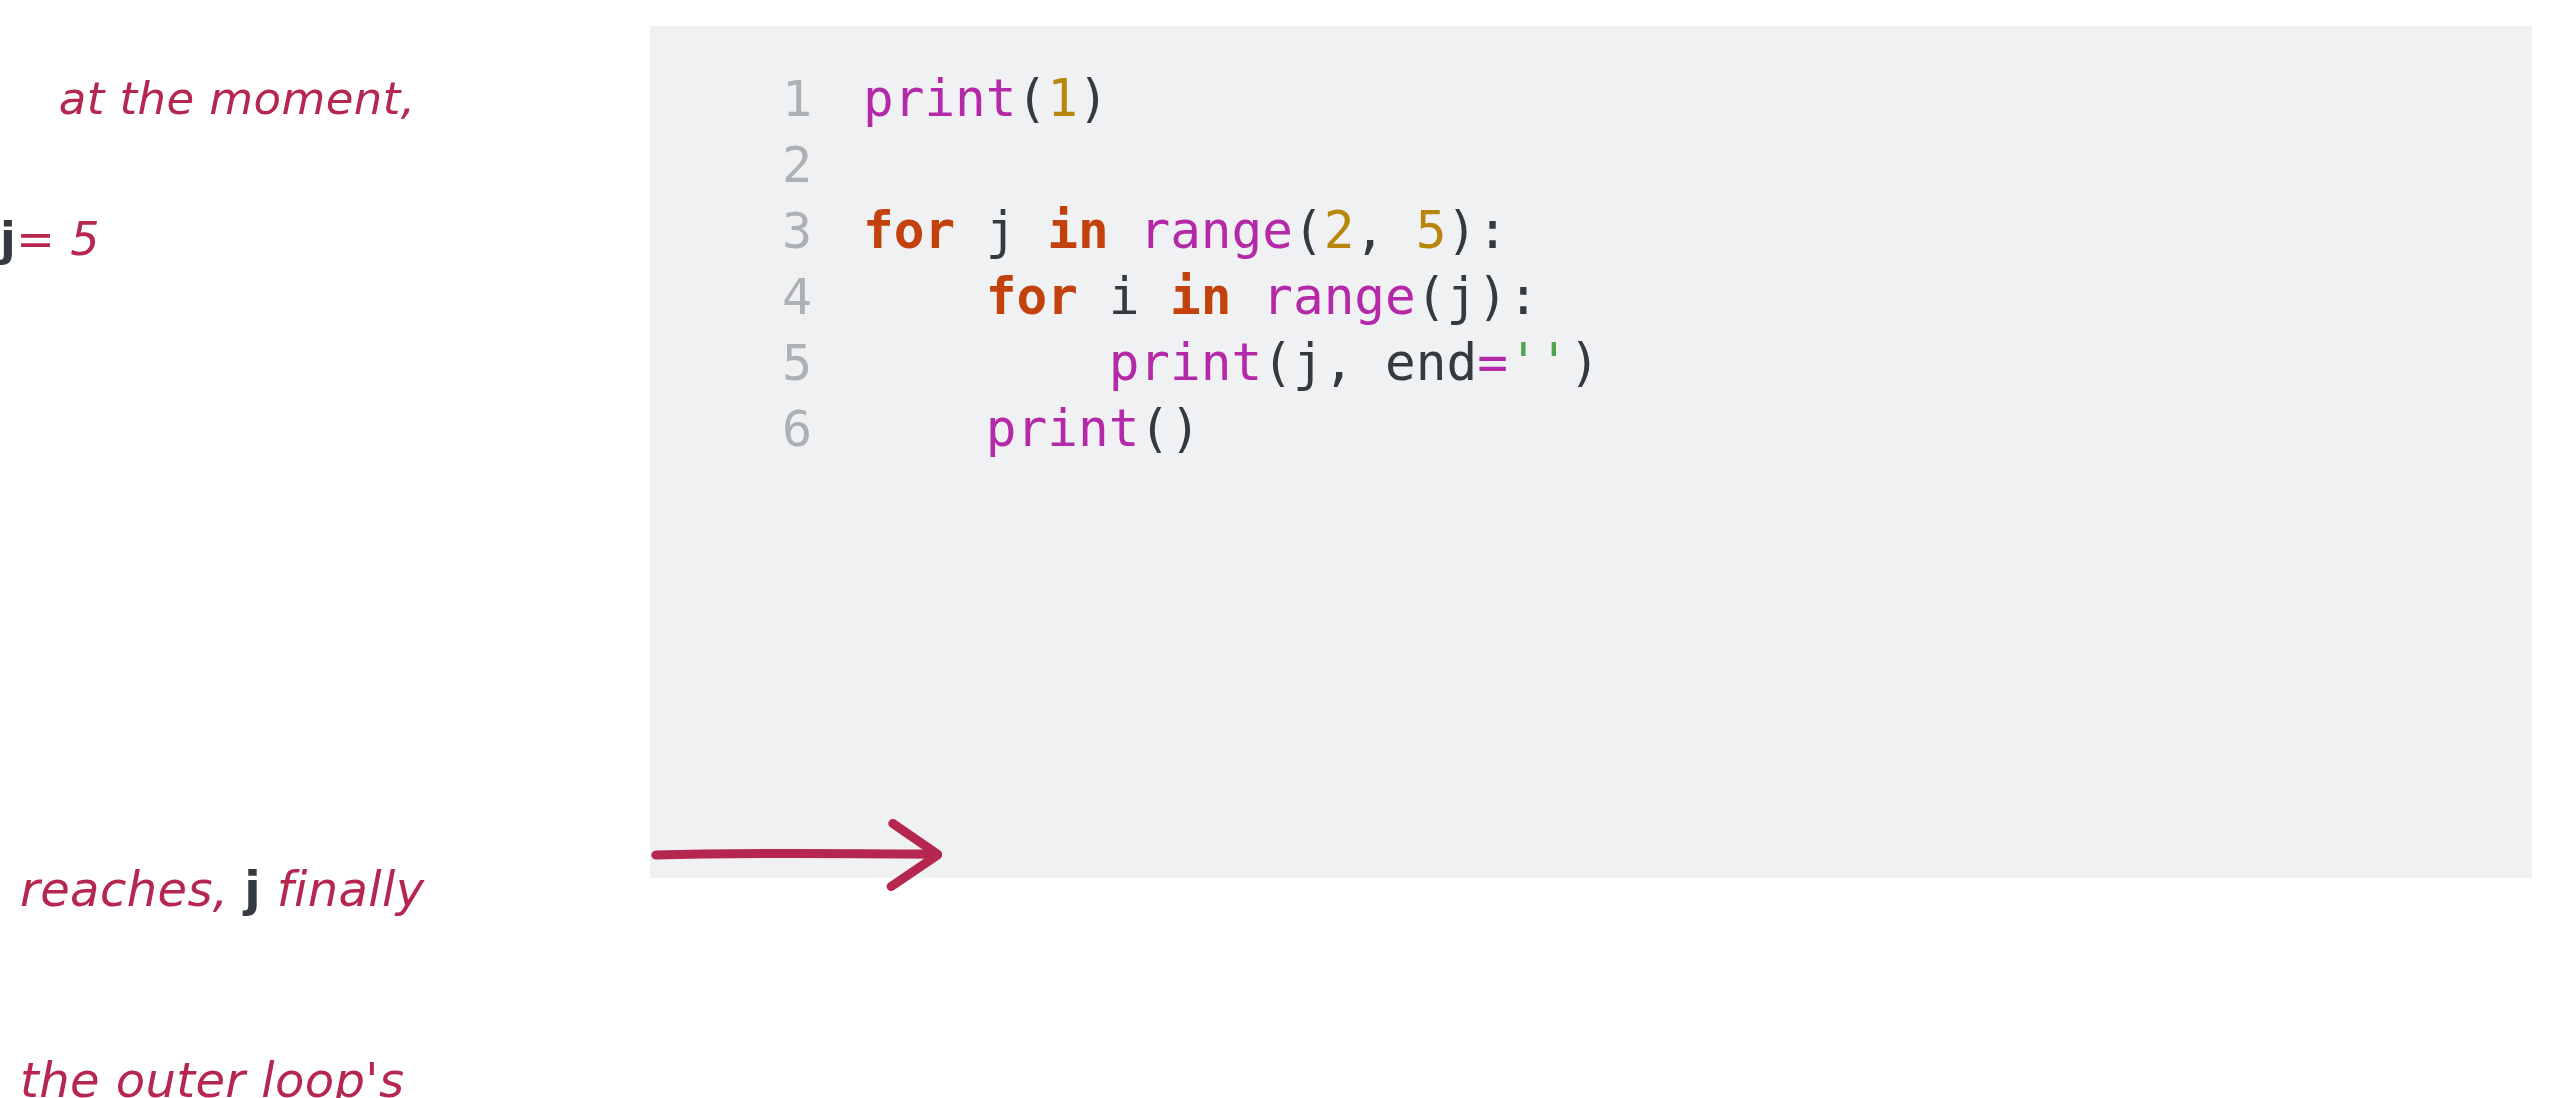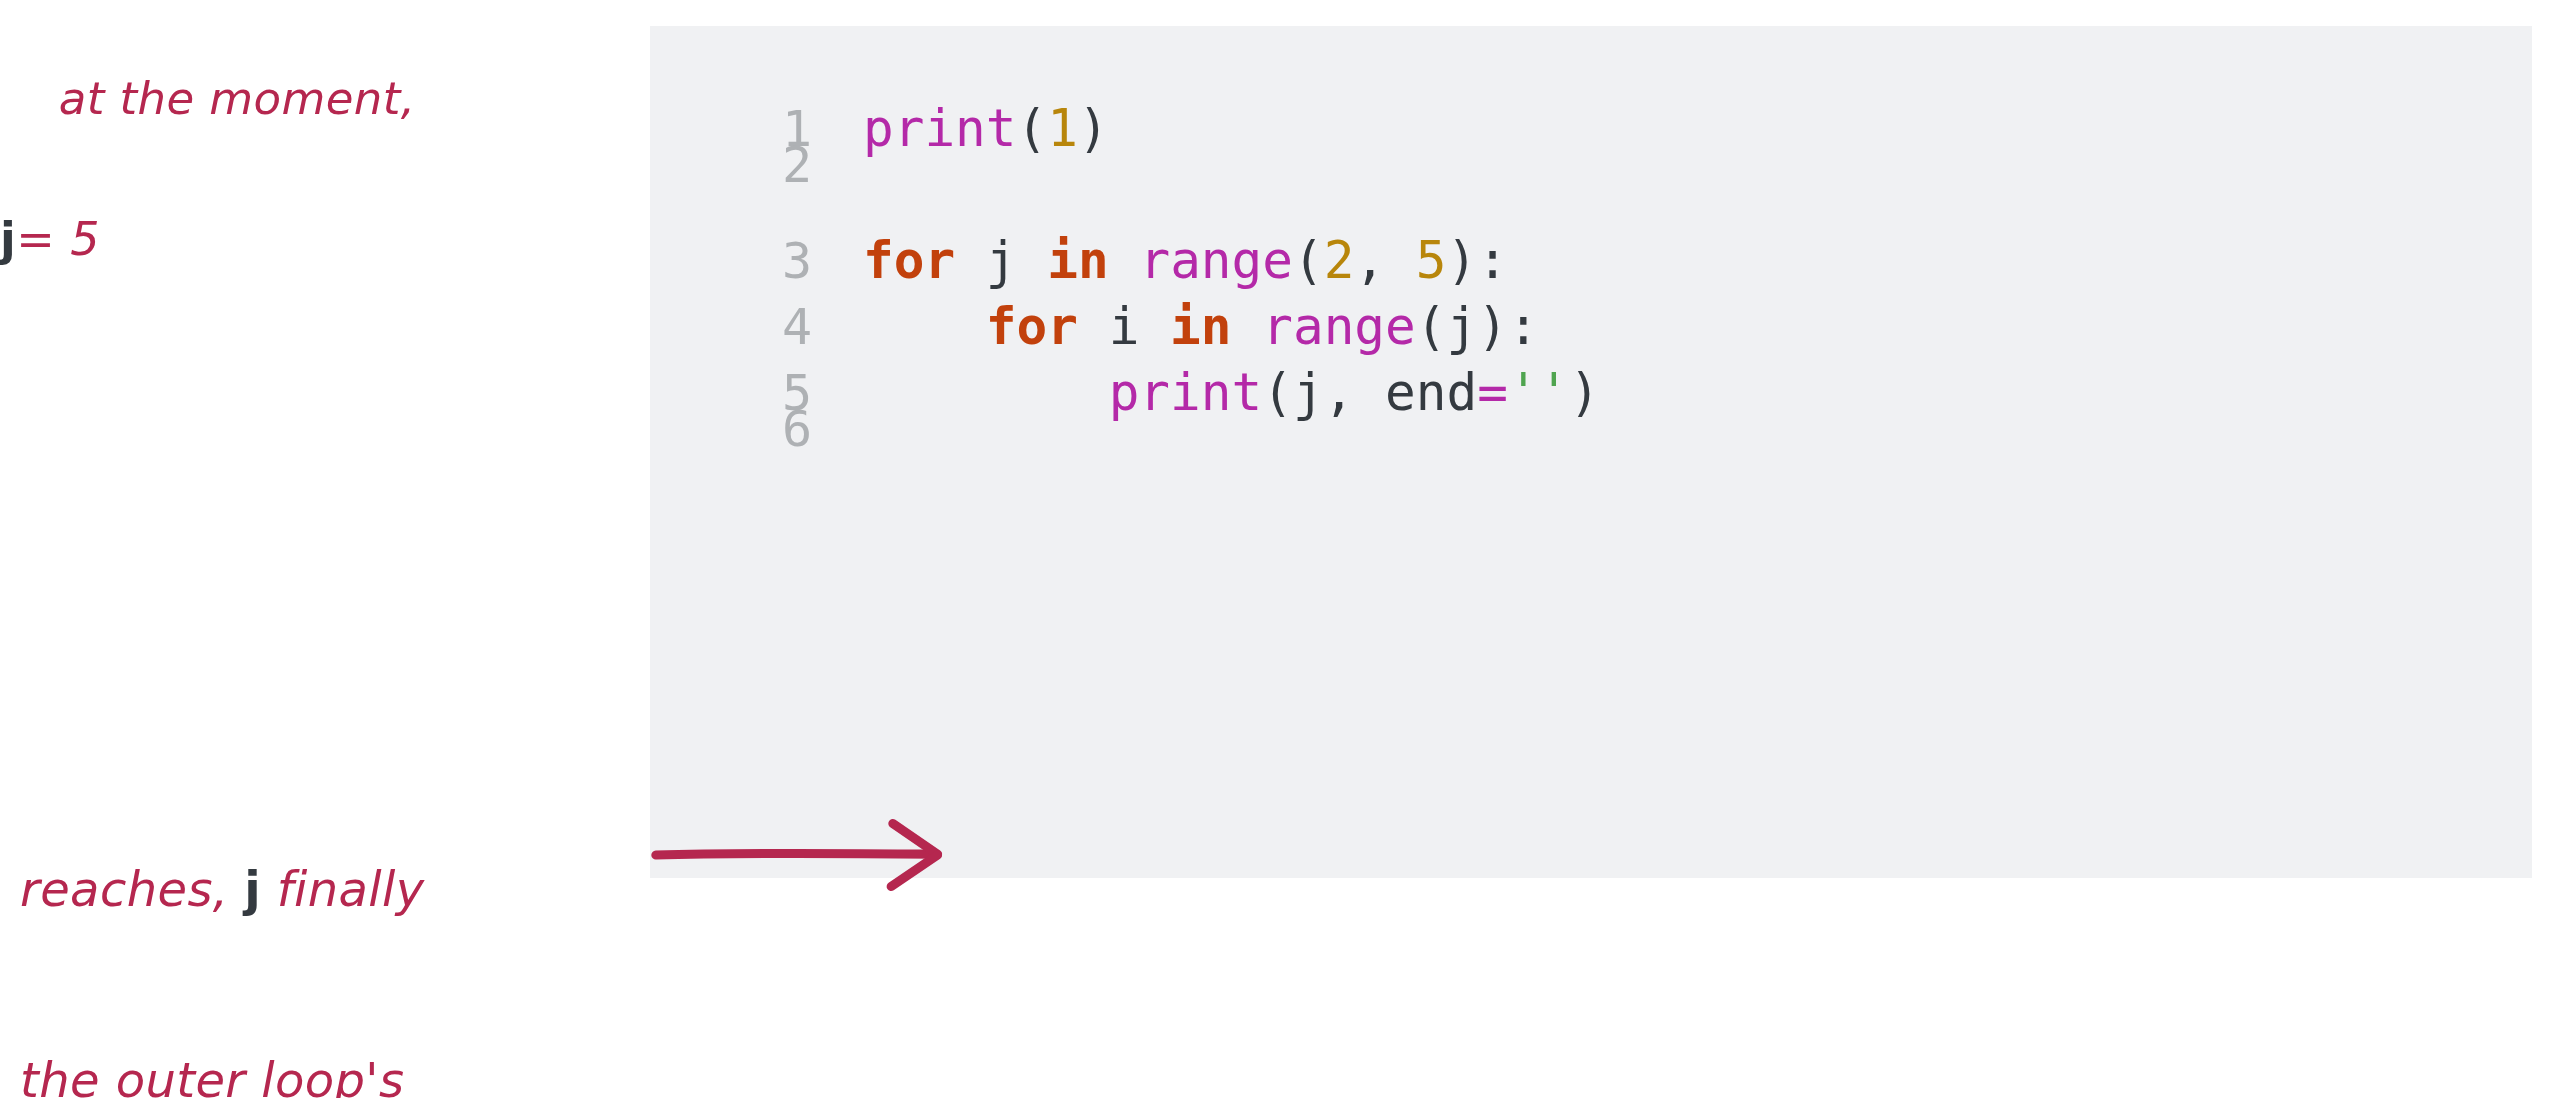--- a/index.html
+++ b/index.html
@@ -43,21 +43,20 @@
     color: #aeb1b4;
     font-family: "DejaVu Sans Mono", "Liberation Mono", monospace;
     font-size: 50px;
     user-select: none;
     flex: 0 0 auto;
   }
   .code-text {
     margin-left: 51px;
     white-space: pre;
     flex: 1 1 auto;
-    margin-top: 30px;
   }
 
   
   .tok-kw    { color: #c2410c; font-weight: bold; }
   .tok-fn    { color: #b429a8; }
   .tok-name  { color: #343a40; }
   .tok-punct { color: #343a40; }
   .tok-num   { color: #b8860b; }
   .tok-str   { color: #4fa44f; }
   .tok-op    { color: #b429a8; }
@@ -139,20 +138,21 @@
       <span class="code-text"><span class="tok-punct">    </span><span class="tok-kw">for</span><span class="tok-punct"> </span><span class="tok-name">i</span><span class="tok-punct"> </span><span class="tok-kw">in</span><span class="tok-punct"> </span><span class="tok-fn">range</span><span class="tok-punct">(</span><span class="tok-name">j</span><span class="tok-punct">)</span><span class="tok-punct">:</span></span>
     </div>
 
     <div class="code-line">
       <span class="ln">5</span>
       <span class="code-text"><span class="tok-punct">        </span><span class="tok-fn">print</span><span class="tok-punct">(</span><span class="tok-name">j</span><span class="tok-punct">, </span><span class="tok-name">end</span><span class="tok-op">=</span><span class="tok-str">''</span><span class="tok-punct">)</span></span>
     </div>
 
     <div class="code-line">
       <span class="ln">6</span>
+      <span class="code-text"><span class="tok-punct">    </span><span class="tok-fn">print</span><span class="tok-punct">()</span></span>
     </div>
 
   </div>
 
   <div id="note-bottom" class="handwriting">
     <span class="hl"><span>reaches, </span><span class="hw-dark">j</span><span> finally</span></span>
     <span class="hl">the outer loop's</span>
     
     
   </div>

